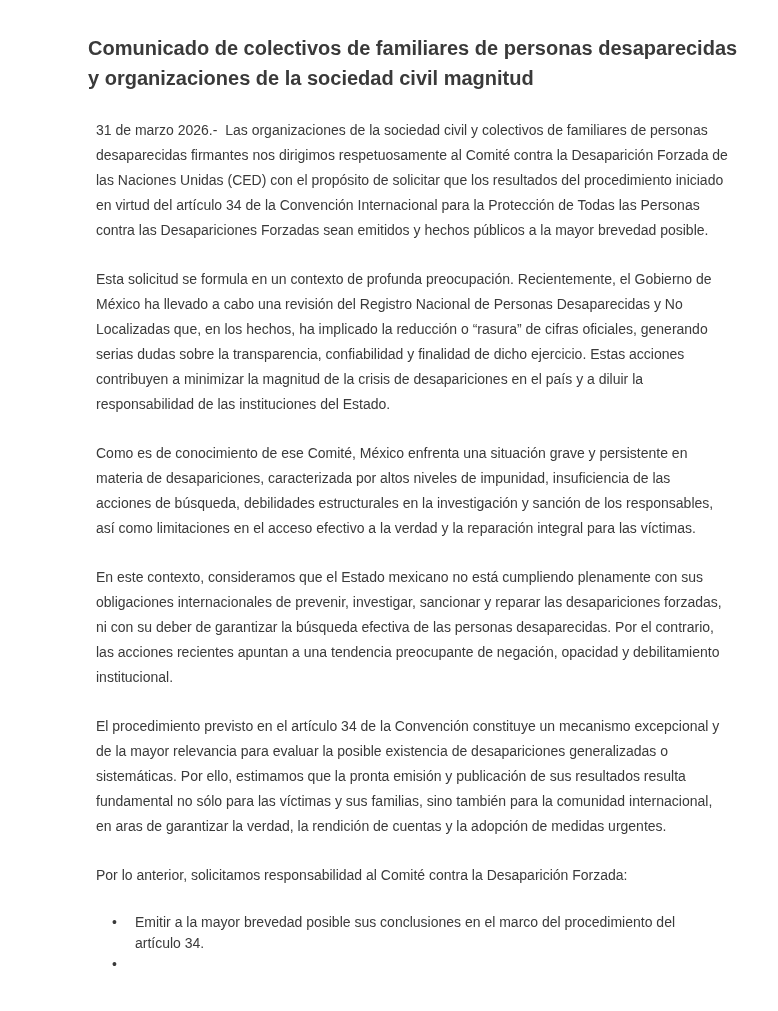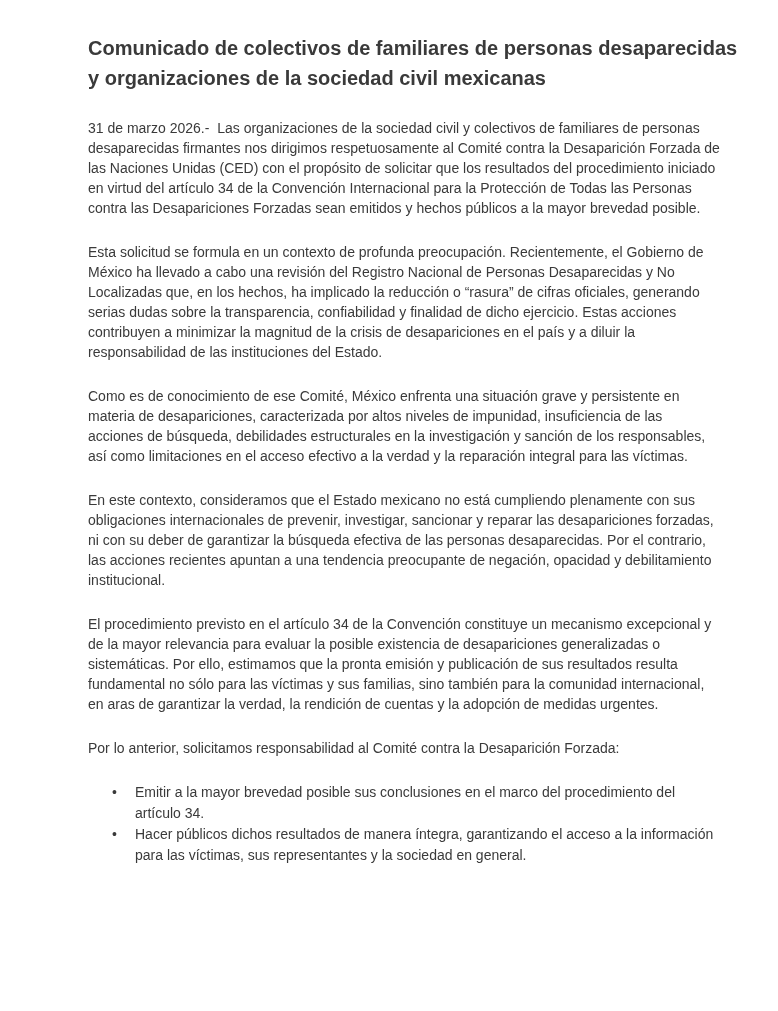--- a/index.html
+++ b/index.html
@@ -27,23 +27,23 @@
     font-weight: 600;
     line-height: 30px;
     color: #3a3a3a;
   }
   .title .tline {
     display: block;
     white-space: nowrap;
   }
   .para {
     width: 632px;
-    margin: 0 0 24px 0;
+    margin: 0 0 24px 8px;
     font-size: 14px;
-    line-height: 20px;
+    line-height: 25px;
     white-space: pre-wrap;
   }
   .bullets {
     width: 632px;
     margin: 3px 0 0 0;
     padding: 0;
     list-style: none;
   }
   .bullets li {
     position: relative;
@@ -59,21 +59,21 @@
     line-height: 21px;
   }
 </style>
 </head>
 <body>
 
 <div class="page">
 
   <h1 class="title">
     <span class="tline">Comunicado de colectivos de familiares de personas desaparecidas</span>
-    <span class="tline">y organizaciones de la sociedad civil mexicanas</span>
+    <span class="tline">y organizaciones de la sociedad civil magnitud</span>
   </h1>
 
   <p class="para">31 de marzo 2026.-  Las organizaciones de la sociedad civil y colectivos de familiares de personas desaparecidas firmantes nos dirigimos respetuosamente al Comité contra la Desaparición Forzada de las Naciones Unidas (CED) con el propósito de solicitar que los resultados del procedimiento iniciado en virtud del artículo 34 de la Convención Internacional para la Protección de Todas las Personas contra las Desapariciones Forzadas sean emitidos y hechos públicos a la mayor brevedad posible.</p>
 
   <p class="para">Esta solicitud se formula en un contexto de profunda preocupación. Recientemente, el Gobierno de México ha llevado a cabo una revisión del Registro Nacional de Personas Desaparecidas y No Localizadas que, en los hechos, ha implicado la reducción o “rasura” de cifras oficiales, generando serias dudas sobre la transparencia, confiabilidad y finalidad de dicho ejercicio. Estas acciones contribuyen a minimizar la magnitud de la crisis de desapariciones en el país y a diluir la responsabilidad de las instituciones del Estado.</p>
 
   <p class="para">Como es de conocimiento de ese Comité, México enfrenta una situación grave y persistente en materia de desapariciones, caracterizada por altos niveles de impunidad, insuficiencia de las acciones de búsqueda, debilidades estructurales en la investigación y sanción de los responsables, así como limitaciones en el acceso efectivo a la verdad y la reparación integral para las víctimas.</p>
 
   <p class="para">En este contexto, consideramos que el Estado mexicano no está cumpliendo plenamente con sus obligaciones internacionales de prevenir, investigar, sancionar y reparar las desapariciones forzadas, ni con su deber de garantizar la búsqueda efectiva de las personas desaparecidas. Por el contrario, las acciones recientes apuntan a una tendencia preocupante de negación, opacidad y debilitamiento institucional.</p>
 
@@ -81,17 +81,16 @@
 
   <p class="para">Por lo anterior, solicitamos responsabilidad al Comité contra la Desaparición Forzada:</p>
 
   <ul class="bullets">
     <li>
       <span class="marker">•</span>
       <span>Emitir a la mayor brevedad posible sus conclusiones en el marco del procedimiento del artículo 34.</span>
     </li>
     <li>
       <span class="marker">•</span>
-      <span>Hacer públicos dichos resultados de manera íntegra, garantizando el acceso a la información para las víctimas, sus representantes y la sociedad en general.</span>
     </li>
   </ul>
 
 </div>
 
 </body></html>

